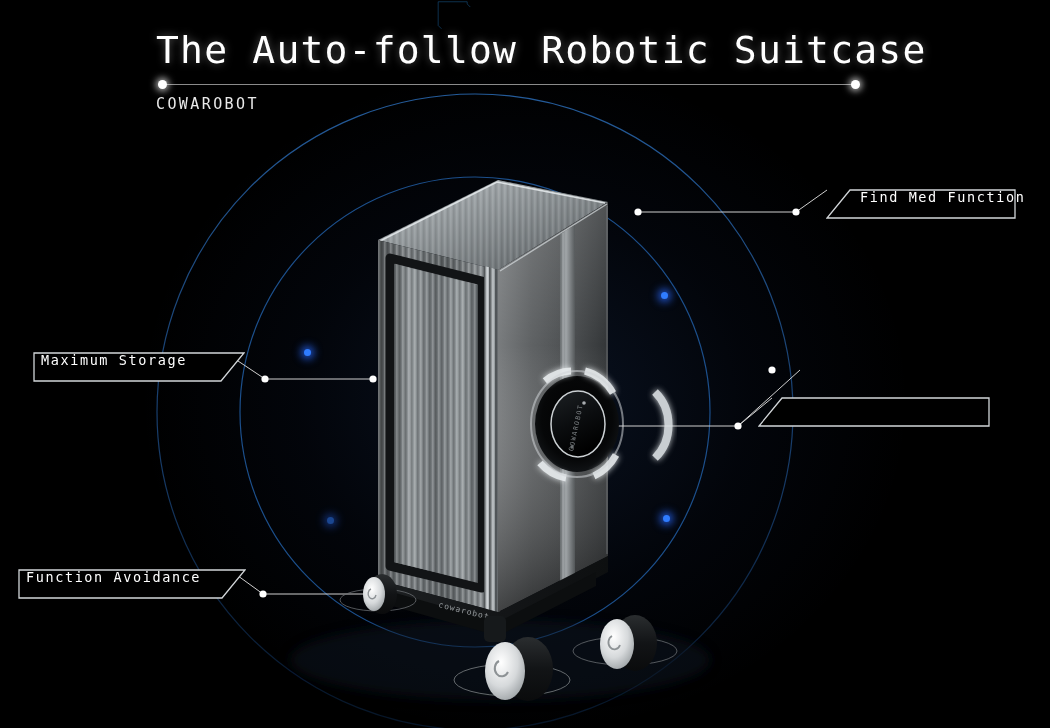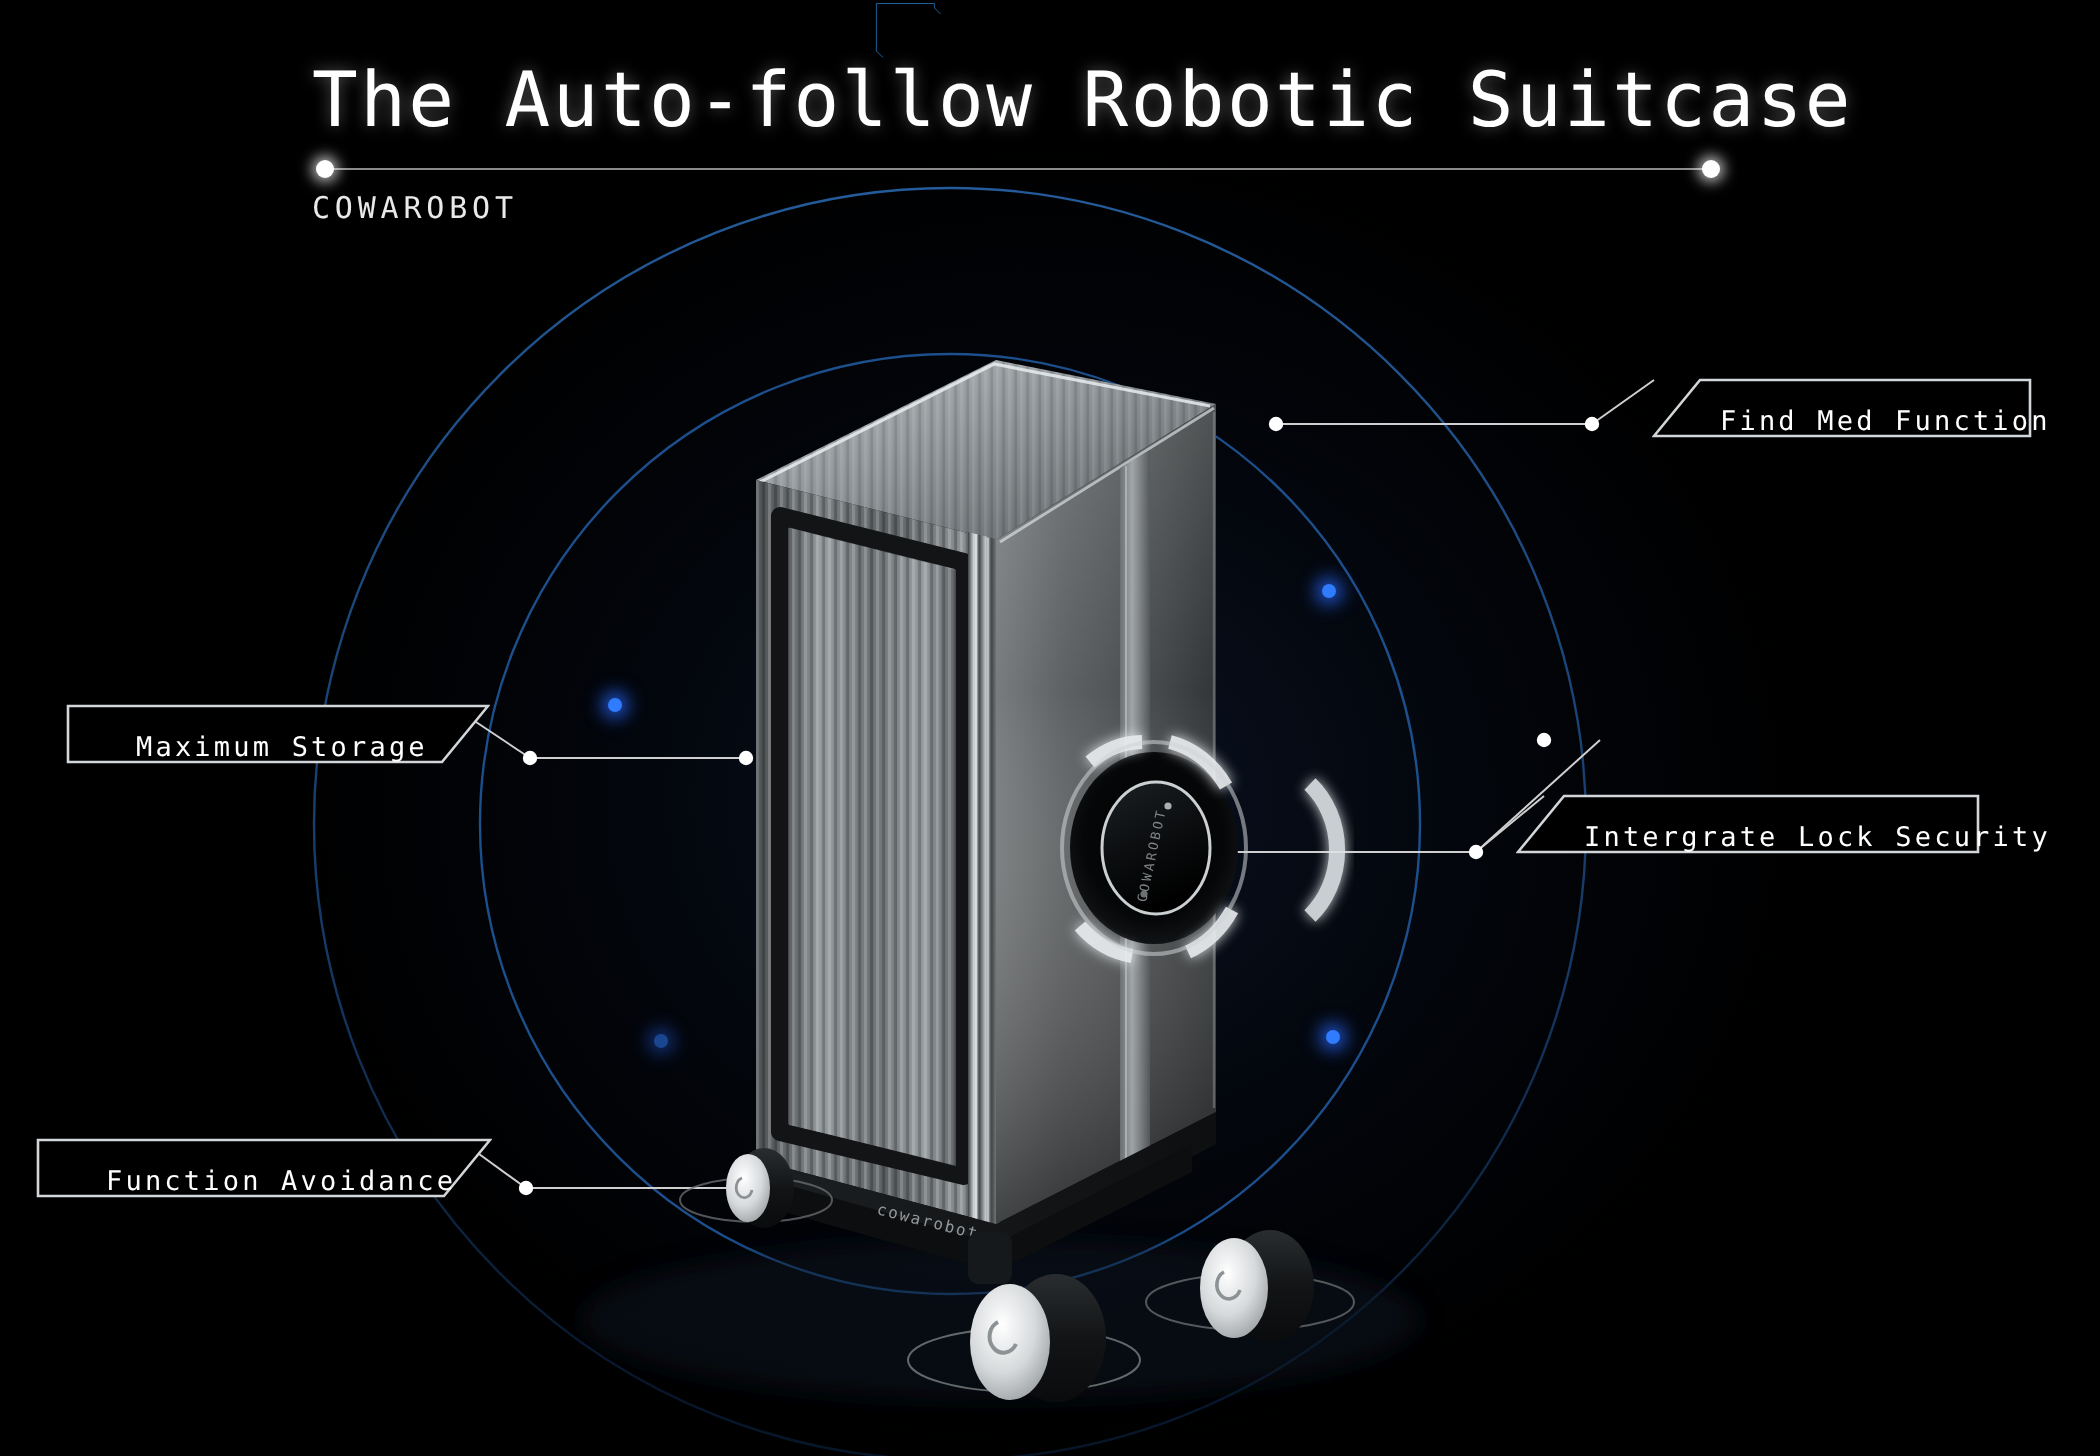--- a/index.html
+++ b/index.html
@@ -36,27 +36,27 @@
   .rule { position:absolute; left:162px; top:84px; width:694px; height:1px; background:#8b8b8b; }
   .rule-dot {
     position:absolute; width:9px; height:9px; border-radius:50%;
     background:#fff; top:80px; box-shadow:0 0 7px 2px rgba(255,255,255,.75);
   }
   .rule-dot.left { left:158px; }
   .rule-dot.right { left:851px; }
 
   
   .label {
-    position:absolute; height:30px; display:flex; align-items:flex-end;
+    position:absolute; height:30px; display:flex; align-items:flex-start;
     color:#fff; font-size:13.5px; letter-spacing:1.6px; white-space:nowrap;
   }
   .label .txt { position:relative; z-index:2; }
   .label .plate { position:absolute; left:0; top:0; width:100%; height:100%; z-index:1; }
   .label.right .txt { padding-left:34px; }
-  .label.left  .txt { padding-left:35px; }
+  .label.left  .txt { padding-left:8px; }
   .bluedot {
     position:absolute; width:7px; height:7px; border-radius:50%;
     background:#2f7cff; box-shadow:0 0 9px 3px rgba(40,105,255,.85); z-index:3;
   }
 
   
   #case { position:absolute; left:0; top:0; width:1050px; height:728px; }
 </style>
 </head>
 <body>
@@ -308,21 +308,20 @@
       <path d="M24 1 L189 1 L189 29 L1 29 Z" fill="#000" stroke="#d2d6d9" stroke-width="1.3"></path>
     </svg>
     <span class="txt">Find Med Function</span>
   </div>
 
 
   <div class="label right" style="left:758px; top:397px; width:232px;">
     <svg class="plate" viewBox="0 0 232 30" preserveAspectRatio="none">
       <path d="M24 1 L231 1 L231 29 L1 29 Z" fill="#000" stroke="#d2d6d9" stroke-width="1.3"></path>
     </svg>
-    <span class="txt">Intergrate Lock Security</span>
   </div>
 
   <div class="label left" style="left:33px; top:352px; width:212px;">
     <svg class="plate" viewBox="0 0 212 30" preserveAspectRatio="none">
       <path d="M1 1 L211 1 L188 29 L1 29 Z" fill="#000" stroke="#d2d6d9" stroke-width="1.3"></path>
     </svg>
     <span class="txt">Maximum Storage</span>
   </div>
 
   <div class="label left" style="left:18px; top:569px; width:228px;">

